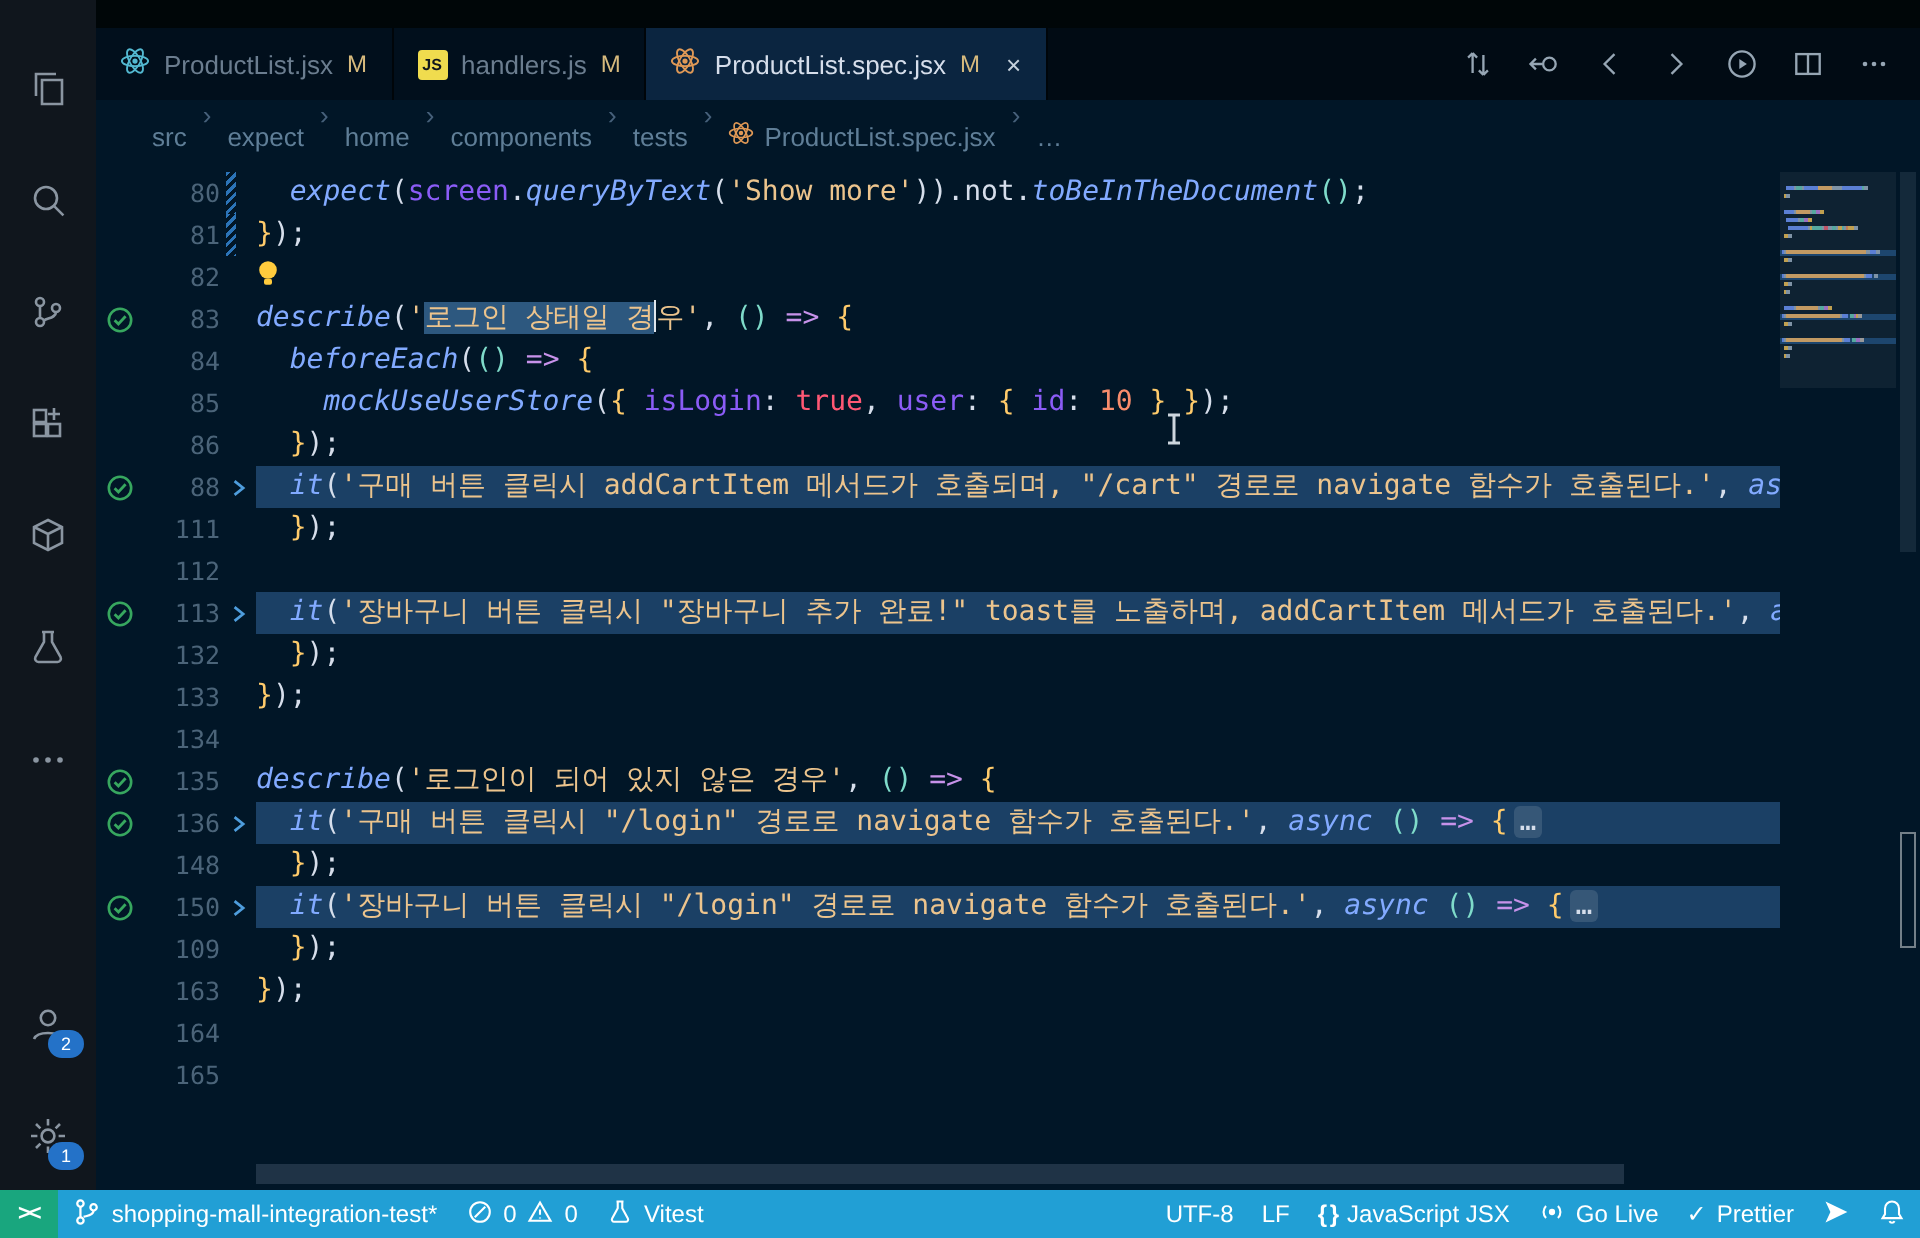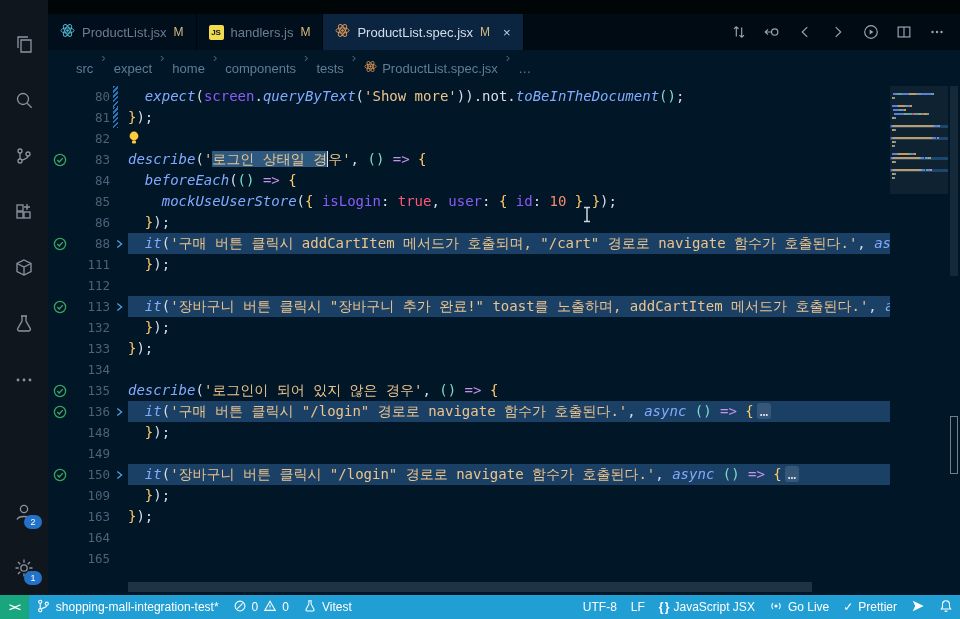--- a/index.html
+++ b/index.html
@@ -400,26 +400,20 @@
             </svg>
           </div>
           <div class="code"><span class="tok-pn">  </span><span class="tok-fn">it</span><span class="tok-pn">(</span><span class="tok-str">'구매 버튼 클릭시 "/login" 경로로 navigate 함수가 호출된다.'</span><span class="tok-pn">, </span><span class="tok-fn">async</span><span class="tok-pn"> </span><span class="tok-cy">()</span><span class="tok-pn"> </span><span class="tok-kw">=&gt;</span><span class="tok-pn"> </span><span class="tok-br">{</span><span class="tok-fold">…</span></div>
         </div>
         <div class="line">
           <div class="g-check"></div>
           <div class="g-num">148</div>
           <div class="g-mark"></div>
           <div class="code"><span class="tok-br">  }</span><span class="tok-pn">);</span></div>
         </div>
-        <div class="line">
-          <div class="g-check"></div>
-          <div class="g-num">149</div>
-          <div class="g-mark"></div>
-          <div class="code"></div>
-        </div>
         <div class="line hl">
           <div class="g-check">
             <svg width="14" height="14" viewBox="0 0 14 14">
               <circle cx="7" cy="7" r="5.6" fill="none" stroke="#37a75f" stroke-width="1.3"></circle>
               <path d="M4.3 7.1l1.9 1.9 3.6-3.9" fill="none" stroke="#37a75f" stroke-width="1.4"></path>
             </svg>
           </div>
           <div class="g-num">150</div>
           <div class="g-mark">
             <svg width="12" height="12" viewBox="0 0 14 14">

